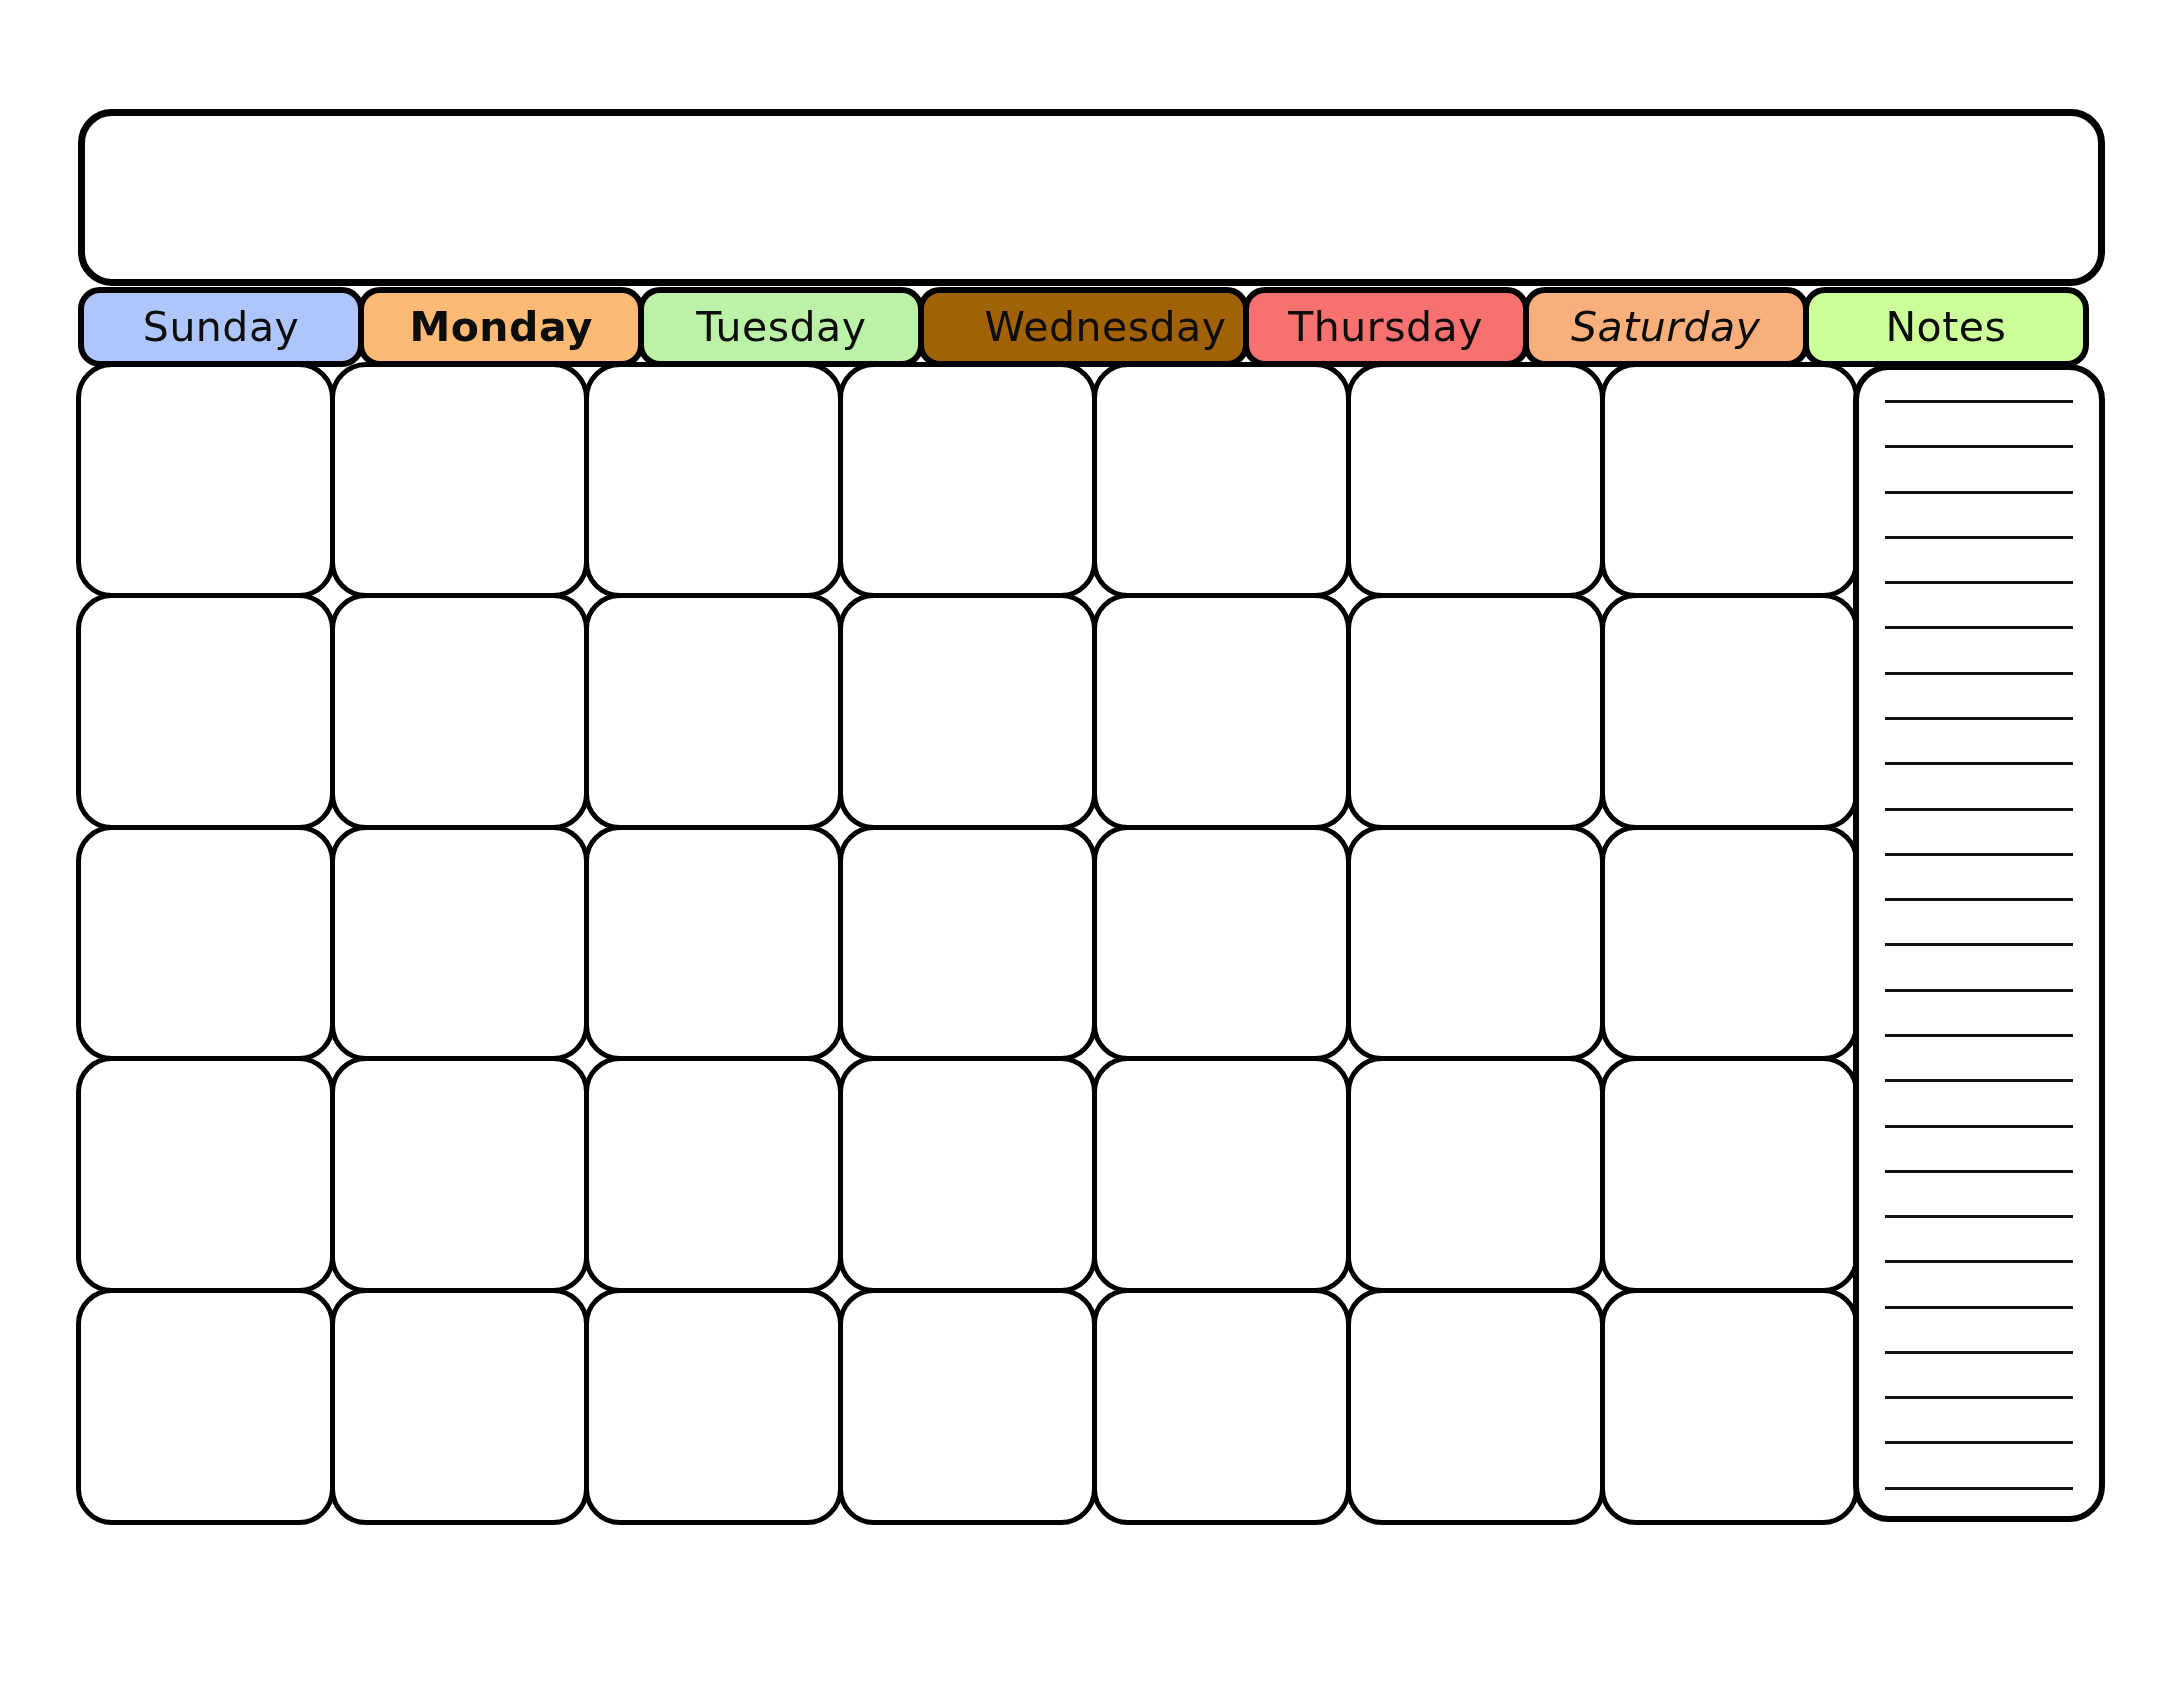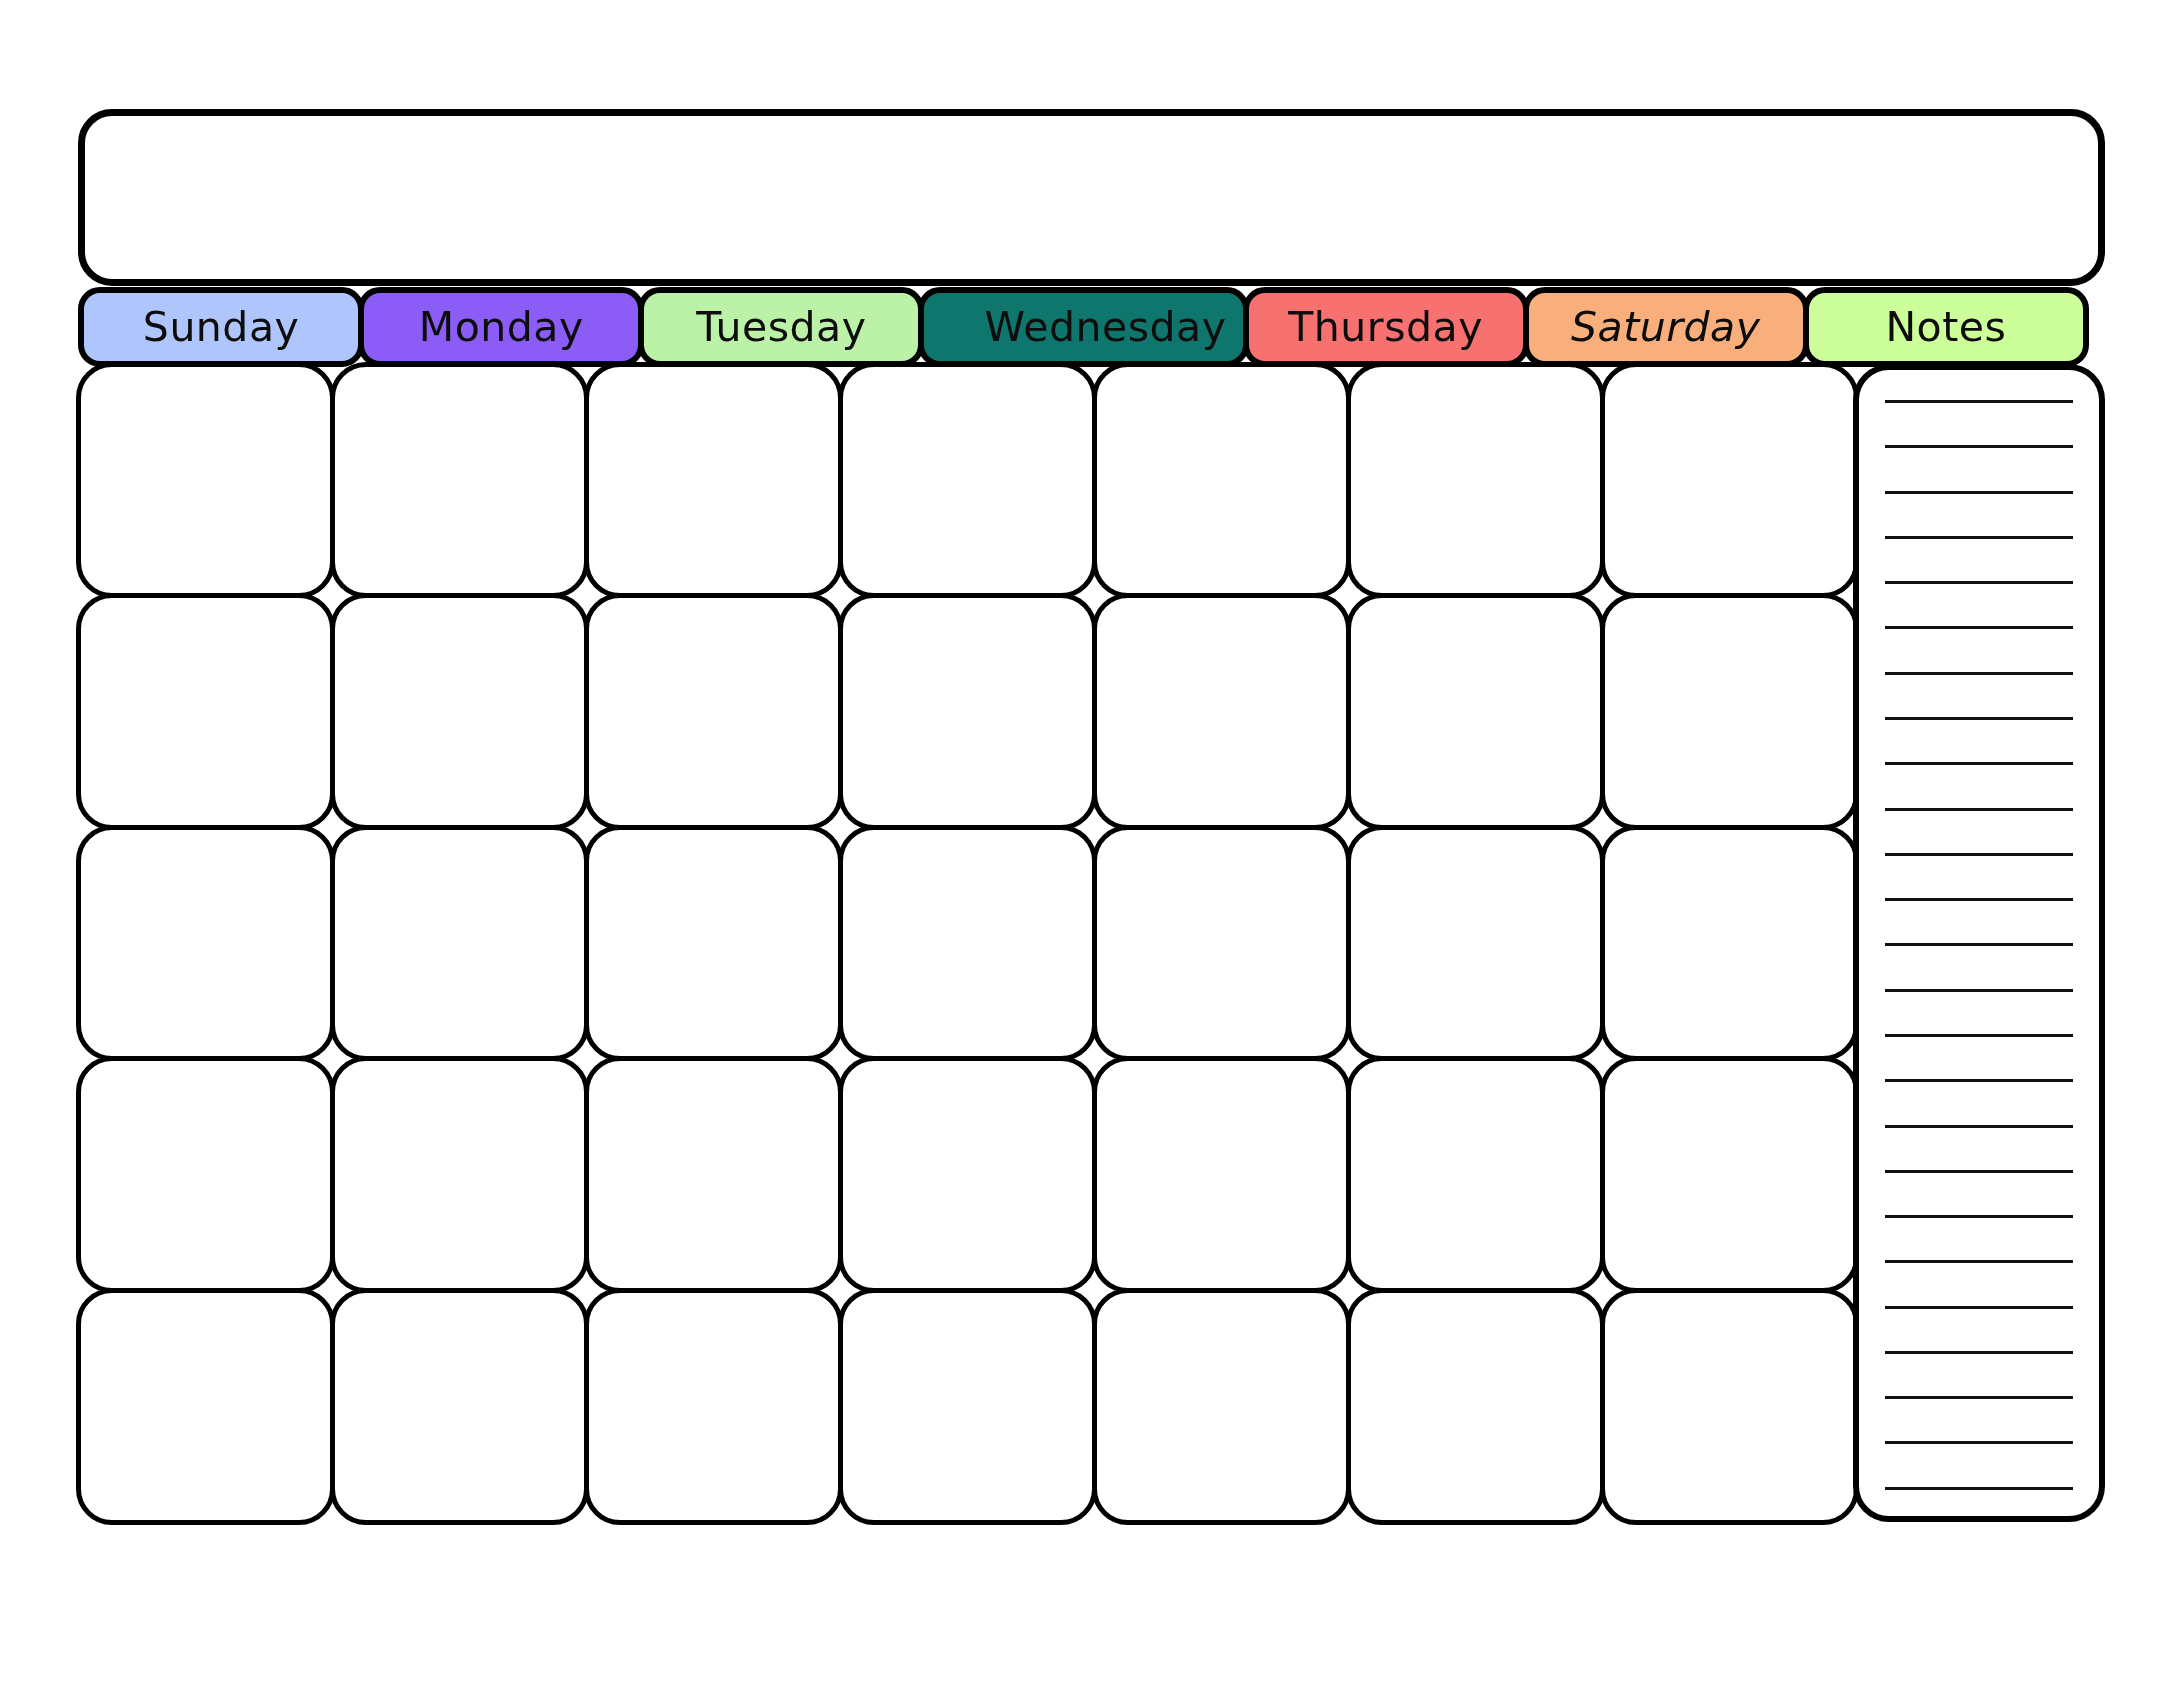--- a/index.html
+++ b/index.html
@@ -127,27 +127,27 @@
 <div id="calendar-page">
 
   <div id="title-box">
     <span id="title-text"></span>
   </div>
 
   <div id="weekday-header">
       <div class="weekday-cell" style="background: rgb(174, 198, 251);">
         <span class="weekday-label">Sunday</span>
       </div>
-      <div class="weekday-cell" style="background: #8b5cf6;">
+      <div class="weekday-cell" style="background: #fdba74; font-weight: bold;">
         <span class="weekday-label">Monday</span>
       </div>
       <div class="weekday-cell" style="background: rgb(188, 242, 167);">
         <span class="weekday-label">Tuesday</span>
       </div>
-      <div class="weekday-cell" style="background: #0f766e; padding-left: 44px;">
+      <div class="weekday-cell" style="background: #a16207; padding-left: 44px;">
         <span class="weekday-label">Wednesday</span>
       </div>
       <div class="weekday-cell" style="background: rgb(248, 113, 113);">
         <span class="weekday-label">Thursday</span>
       </div>
       <div class="weekday-cell" style="background: rgb(249, 175, 124); font-style: italic;">
         <span class="weekday-label">Saturday</span>
       </div>
       <div class="weekday-cell" style="background: rgb(204, 255, 153);">
         <span class="weekday-label">Notes</span>

